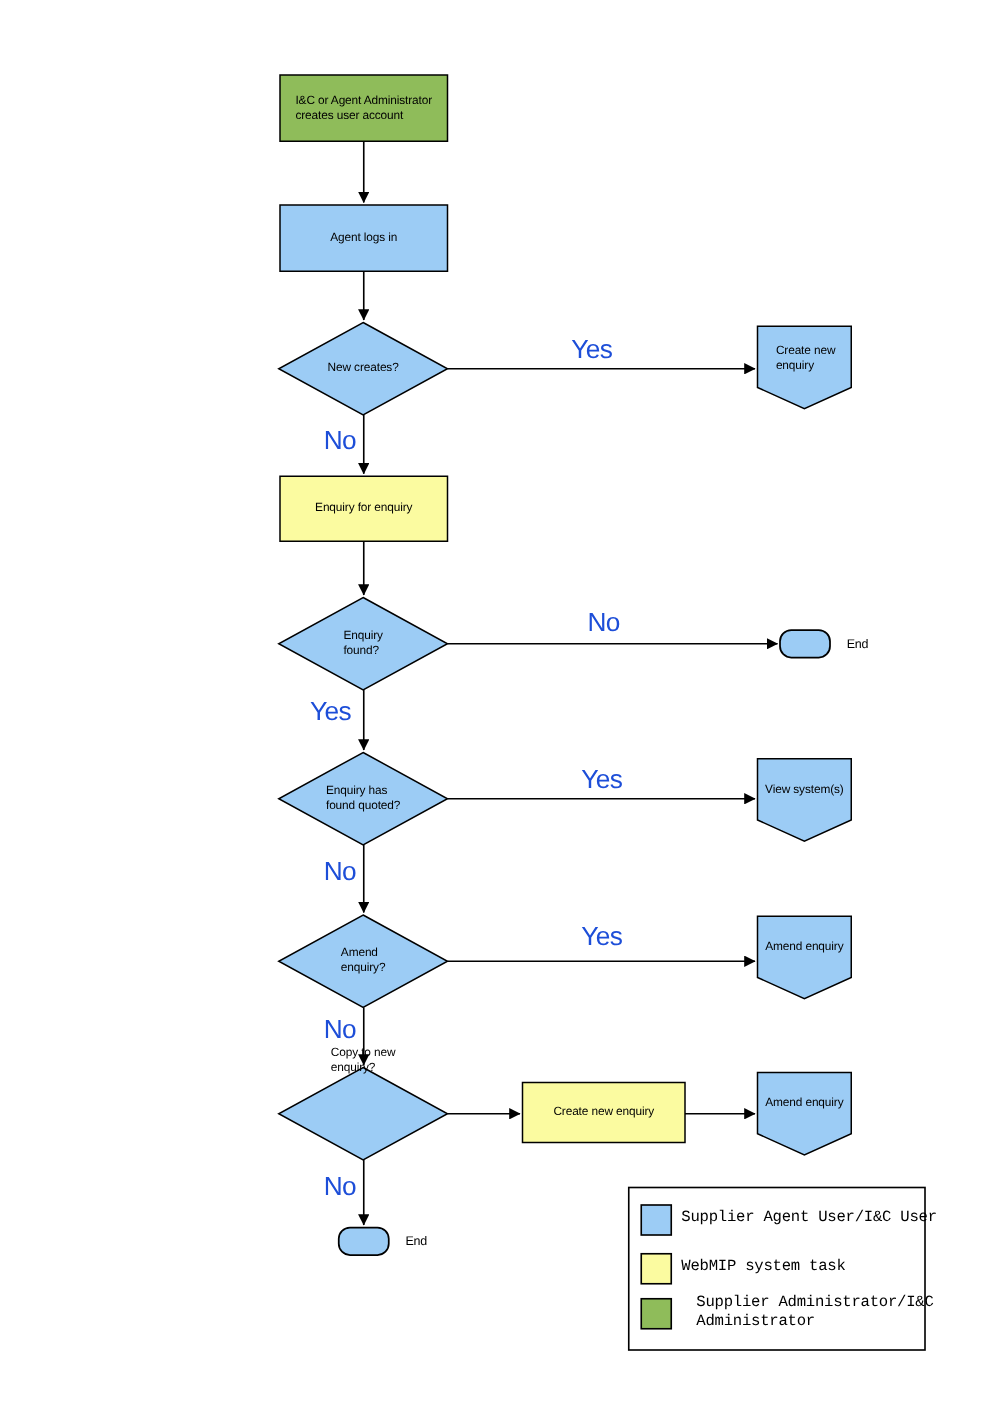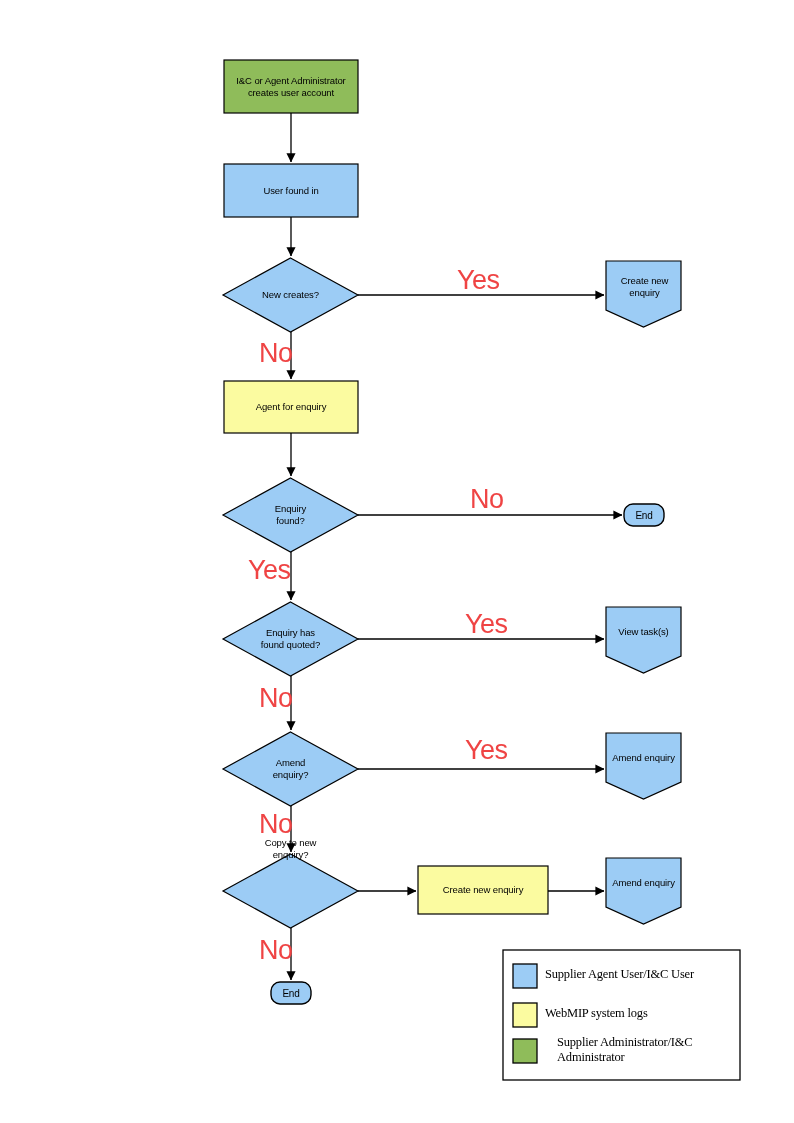--- a/index.html
+++ b/index.html
@@ -19,55 +19,56 @@
     left: 0;
     top: 0;
     width: 794px;
     height: 1123px;
   }
   .node-label {
     position: absolute;
     display: flex;
     align-items: center;
     justify-content: center;
-    text-align: center;
+    text-align: left;
     color: #000000;
     font-family: "Liberation Sans", sans-serif;
     font-size: 9.5px;
     line-height: 12px;
     letter-spacing: -0.1px;
     pointer-events: none;
   }
   .edge-label {
     position: absolute;
-    color: #ef4444;
+    color: #1d4ed8;
     font-family: "Liberation Sans", sans-serif;
-    font-size: 27px;
+    font-size: 21px;
     line-height: 24px;
     letter-spacing: -0.5px;
     white-space: nowrap;
   }
   .legend-label {
     position: absolute;
     color: #000000;
-    font-family: Liberation Serif, serif;
+    font-family: Liberation Mono, monospace;
     font-size: 12.5px;
     line-height: 15px;
     letter-spacing: -0.2px;
     white-space: pre-line;
   }
   .term-label {
     position: absolute;
     display: flex;
     align-items: center;
     justify-content: center;
     color: #000000;
     font-family: "Liberation Sans", sans-serif;
     font-size: 10px;
     letter-spacing: -0.2px;
+    padding-left: 42px;
   }
 </style>
 </head>
 <body>
 
 <svg id="canvas" viewBox="0 0 794 1123" xmlns="http://www.w3.org/2000/svg">
   <defs>
     <marker id="arrow" viewBox="0 0 10 10" refX="9.5" refY="5" markerWidth="7" markerHeight="7" orient="auto-start-reverse">
       <path d="M 0 0 L 10 5 L 0 10 z" fill="#000000"></path>
     </marker>
@@ -122,38 +123,38 @@
 
   <rect x="503" y="950" width="237" height="130" fill="#FFFFFF" stroke="#000000" stroke-width="1.3"></rect>
   <rect x="513" y="964" width="24" height="24" fill="#9CCCF5" stroke="#000000" stroke-width="1.3"></rect>
   <rect x="513" y="1003" width="24" height="24" fill="#FBFBA0" stroke="#000000" stroke-width="1.3"></rect>
   <rect x="513" y="1039" width="24" height="24" fill="#8FBC5A" stroke="#000000" stroke-width="1.3"></rect>
 </svg>
 
 <div class="node-label" style="left:224px; top:60px; width:134px; height:53px; white-space:pre-line;">I&amp;C or Agent Administrator
 creates user account</div>
 
-<div class="node-label" style="left:224px; top:164px; width:134px; height:53px; white-space:pre-line;">User found in</div>
+<div class="node-label" style="left:224px; top:164px; width:134px; height:53px; white-space:pre-line;">Agent logs in</div>
 
 <div class="node-label" style="left:223px; top:258px; width:135px; height:74px; white-space:pre-line;">New creates?</div>
 
 <div class="node-label" style="left:606px; top:261px; width:77px; height:52px; white-space:pre-line;">Create new
 enquiry</div>
 
-<div class="node-label" style="left:224px; top:381px; width:134px; height:52px; white-space:pre-line;">Agent for enquiry</div>
+<div class="node-label" style="left:224px; top:381px; width:134px; height:52px; white-space:pre-line;">Enquiry for enquiry</div>
 
 <div class="node-label" style="left:223px; top:478px; width:135px; height:74px; white-space:pre-line;">Enquiry
 found?</div>
 
 <div class="term-label" style="left:624px; top:504px; width:40px; height:22px;">End</div>
 
 <div class="node-label" style="left:223px; top:602px; width:135px; height:74px; white-space:pre-line;">Enquiry has
 found quoted?</div>
 
-<div class="node-label" style="left:606px; top:607px; width:75px; height:49px; white-space:pre-line;">View task(s)</div>
+<div class="node-label" style="left:606px; top:607px; width:75px; height:49px; white-space:pre-line;">View system(s)</div>
 
 <div class="node-label" style="left:223px; top:732px; width:135px; height:74px; white-space:pre-line;">Amend
 enquiry?</div>
 
 <div class="node-label" style="left:604px; top:733px; width:79px; height:49px; white-space:pre-line;">Amend enquiry</div>
 
 <div class="node-label" style="left:223px; top:812px; width:135px; height:74px; white-space:pre-line;">Copy to new
 enquiry?</div>
 
 <div class="node-label" style="left:418px; top:866px; width:130px; height:48px; white-space:pre-line;">Create new enquiry</div>
@@ -166,15 +167,15 @@
 <div class="edge-label" style="left:259px; top:341px;">No</div>
 <div class="edge-label" style="left:470px; top:487px;">No</div>
 <div class="edge-label" style="left:248px; top:558px;">Yes</div>
 <div class="edge-label" style="left:465px; top:612px;">Yes</div>
 <div class="edge-label" style="left:259px; top:686px;">No</div>
 <div class="edge-label" style="left:465px; top:738px;">Yes</div>
 <div class="edge-label" style="left:259px; top:812px;">No</div>
 <div class="edge-label" style="left:259px; top:938px;">No</div>
 
 <div class="legend-label" style="left:545px; top:967px;">Supplier Agent User/I&amp;C User</div>
-<div class="legend-label" style="left:545px; top:1006px;">WebMIP system logs</div>
+<div class="legend-label" style="left:545px; top:1006px;">WebMIP system task</div>
 <div class="legend-label" style="left:557px; top:1035px;">Supplier Administrator/I&amp;C
 Administrator</div>
 
 </body></html>

